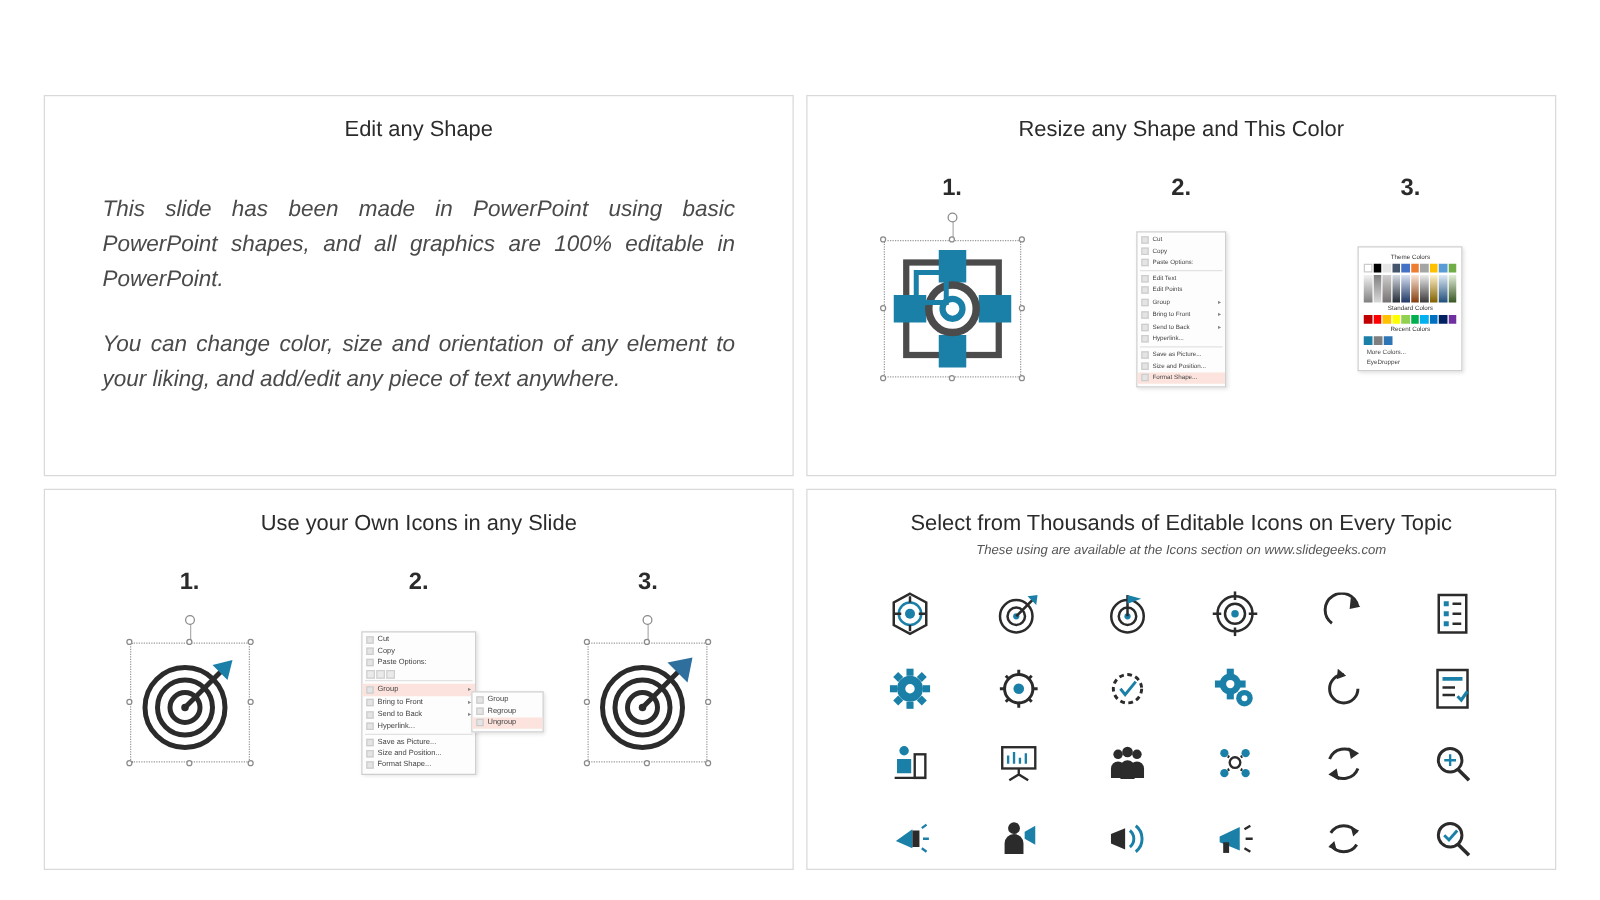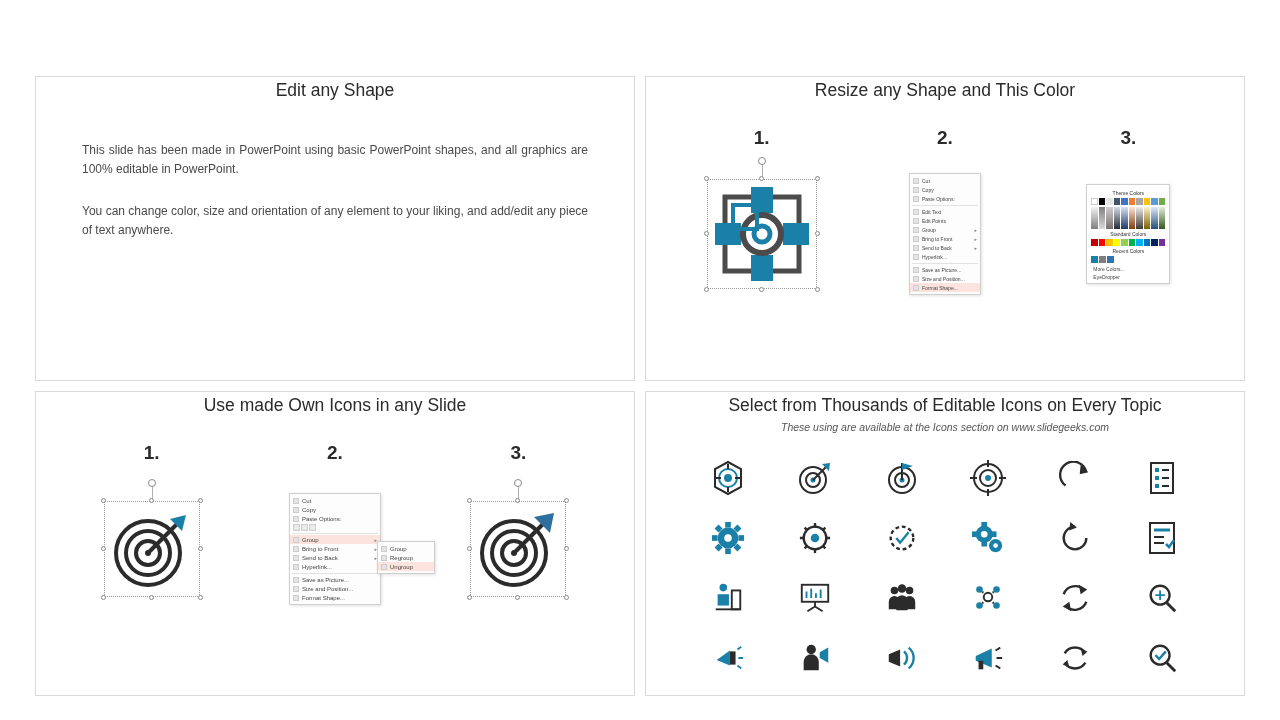--- a/index.html
+++ b/index.html
@@ -34,35 +34,36 @@
   .panel {
     border: 1px solid #d9d9d9;
     background: #ffffff;
     position: relative;
     overflow: hidden;
   }
   .panel-title {
     text-align: center;
     font-size: 17.5px;
     color: #2b2b2b;
-    margin-top: 3px;
+    margin-top: 16px;
   }
   .panel-sub {
     text-align: center;
     font-size: 10.5px;
     font-style: italic;
     color: #555;
     margin-top: 5px;
   }
 
   
   .p1-body { padding: 40px 46px 0 46px; }
   .p1-body p {
     margin: 0 0 24px 0;
-    font-size: 12px;
+    font-style: italic;
+    font-size: 18px;
     line-height: 1.55;
     text-align: justify;
     color: #4a4a4a;
   }
 
   
   .steps {
     display: flex;
     justify-content: space-around;
     align-items: flex-start;
@@ -319,21 +320,21 @@
                 <span>EyeDropper</span>
               </div>
             </div>
           </div>
         </div>
 
       </div>
     </div>
 
     <div class="panel">
-      <div class="panel-title">Use made Own Icons in any Slide</div>
+      <div class="panel-title">Use your Own Icons in any Slide</div>
 
       <div class="steps">
 
         <div class="step">
           <div class="step-num">1.</div>
           <div class="step-art">
             <div class="sel-box" style="width:96px;height:96px">
               <div class="frame"></div>
               <div class="rot-stem"></div>
               <div class="rot-handle"></div>

